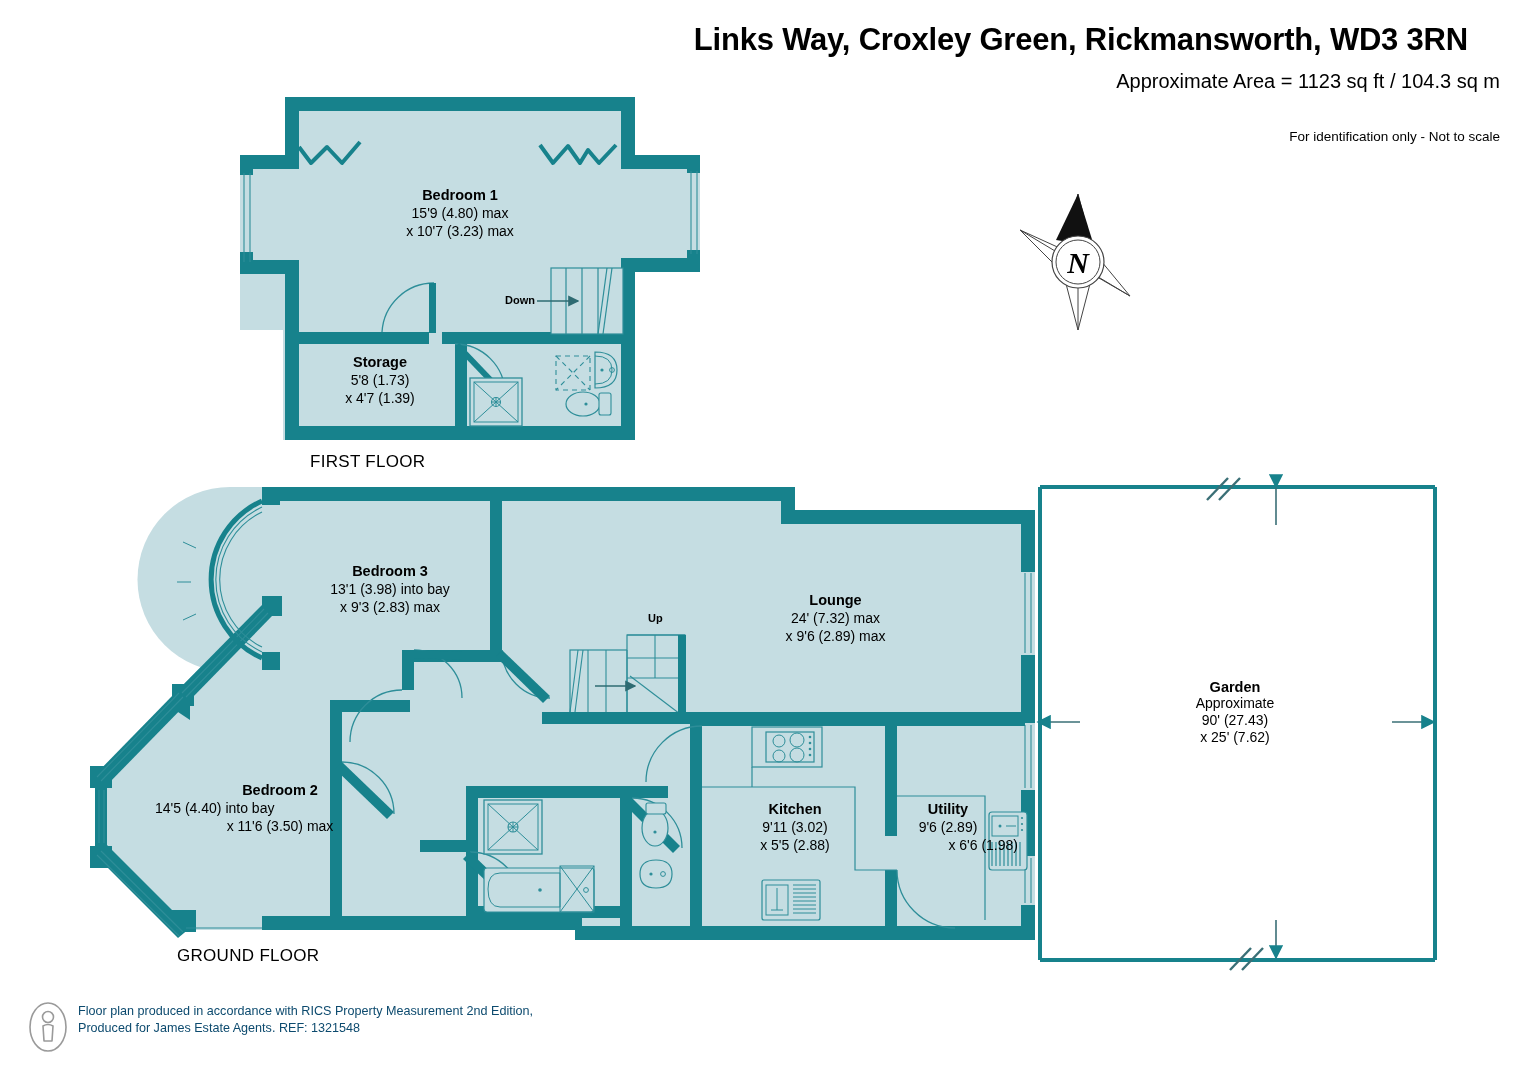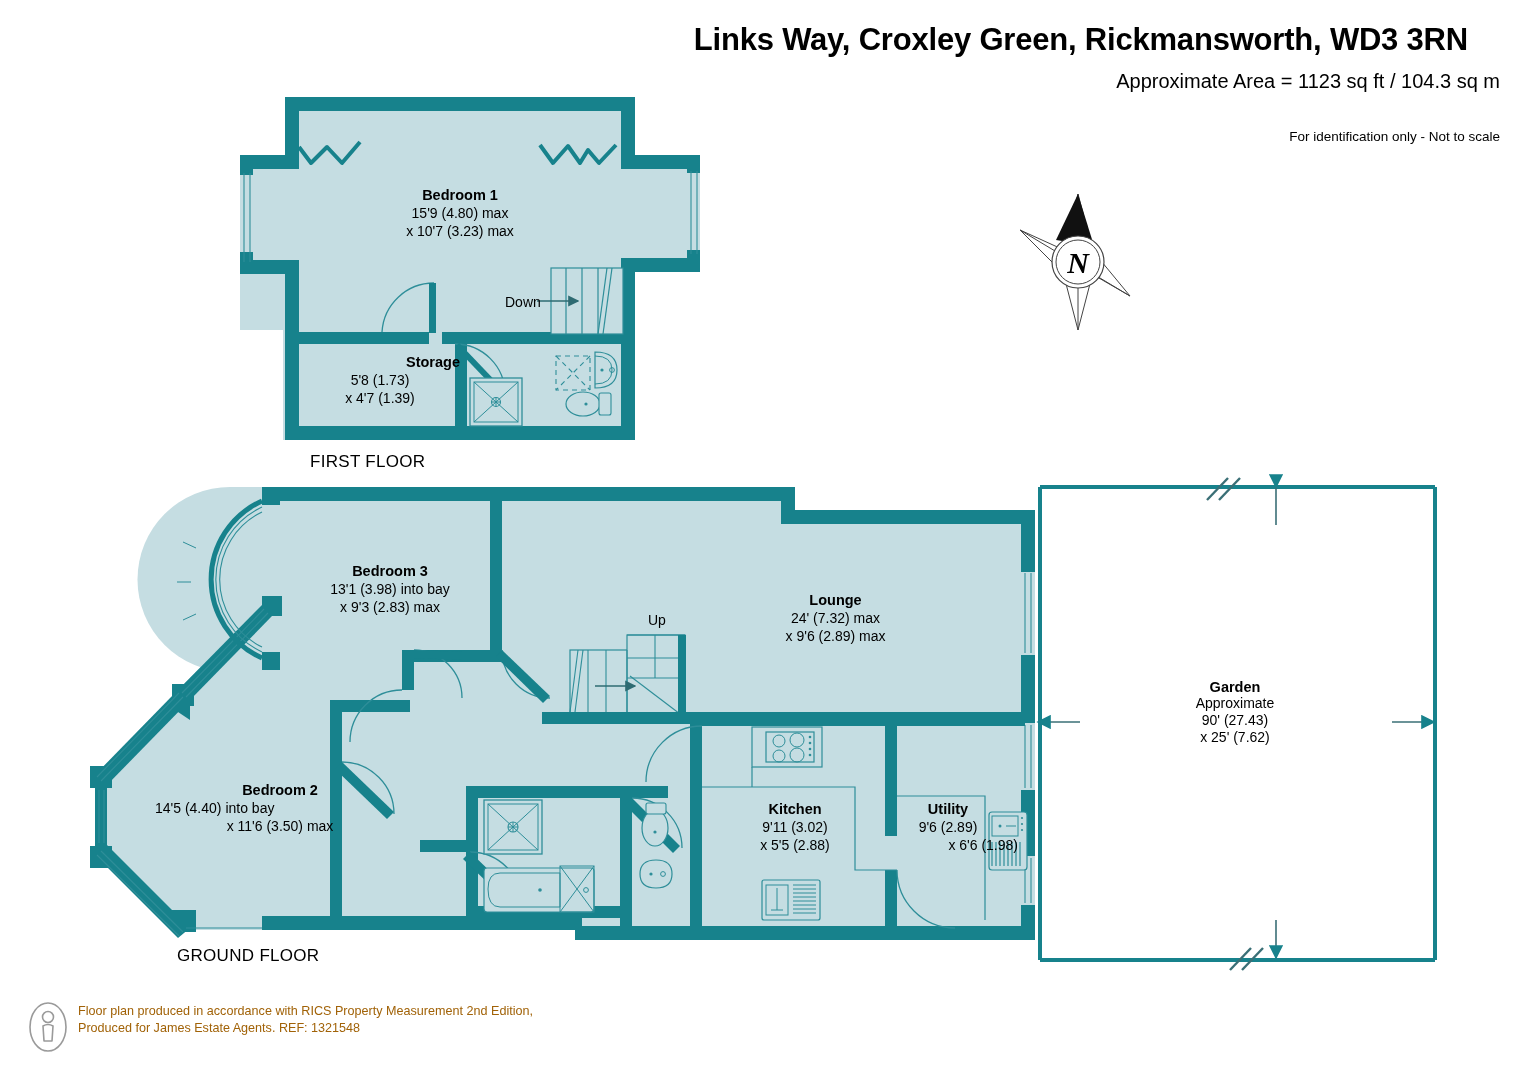--- a/index.html
+++ b/index.html
@@ -6,22 +6,22 @@
   body{width:1527px;height:1080px;position:relative;overflow:hidden;
        font-family:"Liberation Sans","DejaVu Sans",sans-serif;color:#000;}
   .abs{position:absolute;}
   #title{left:543px;top:22px;width:925px;text-align:right;font-size:31px;font-weight:bold;letter-spacing:-0.2px;}
   #area{left:575px;top:70px;width:925px;text-align:right;font-size:20px;}
   #notescale{left:575px;top:105px;width:925px;text-align:right;font-size:13.5px;margin-top:24px;}
   svg{position:absolute;left:0;top:0;}
   .rmname{font-weight:bold;font-size:14.5px;}
   .rmdim{font-size:14px;}
   .floorlabel{font-weight:normal;font-size:17px;letter-spacing:0.3px;}
-  .smalllabel{font-weight:normal;font-size:14px;}
-  #footer{left:78px;top:1003px;font-size:12.6px;color:#a16207;line-height:16.5px;}
+  .smalllabel{font-weight:bold;font-size:11px;}
+  #footer{left:78px;top:1003px;font-size:12.6px;color:#0c4a6e;line-height:16.5px;}
   .txt{user-select:none;}
 </style>
 </head>
 <body>
 
 <div class="abs txt" id="title">Links Way, Croxley Green, Rickmansworth, WD3 3RN</div>
 <div class="abs txt" id="area">Approximate Area = 1123 sq ft / 104.3 sq m</div>
 <div class="abs txt" id="notescale">For identification only - Not to scale</div>
 
 <svg width="1527" height="1080" viewBox="0 0 1527 1080">
@@ -413,21 +413,21 @@
     <ellipse cx="0" cy="0" rx="18" ry="24" fill="none" stroke="#9a9a9a" stroke-width="1.6"></ellipse>
     <circle cx="0" cy="-10" r="5.5" fill="none" stroke="#9a9a9a" stroke-width="1.6"></circle>
     <path d="M-5,-1 q5,-3 10,0 L4,14 L-4,14 Z" fill="none" stroke="#9a9a9a" stroke-width="1.6" stroke-linejoin="round"></path>
   </g>
 </svg>
 
 <div class="abs txt rmname" style="left:360px;top:187px;width:200px;text-align:center;">Bedroom 1</div>
 <div class="abs txt rmdim" style="left:350px;top:205px;width:220px;text-align:center;">15'9 (4.80) max</div>
 <div class="abs txt rmdim" style="left:350px;top:223px;width:220px;text-align:center;">x 10'7 (3.23) max</div>
 
-<div class="abs txt rmname" style="left:300px;top:354px;width:160px;text-align:right;">Storage</div>
+<div class="abs txt rmname" style="left:300px;top:354px;width:160px;text-align:center;">Storage</div>
 <div class="abs txt rmdim" style="left:300px;top:372px;width:160px;text-align:center;">5'8 (1.73)</div>
 <div class="abs txt rmdim" style="left:300px;top:390px;width:160px;text-align:center;">x 4'7 (1.39)</div>
 
 <div class="abs txt smalllabel" style="left:505px;top:294px;">Down</div>
 
 <div class="abs txt floorlabel" style="left:310px;top:452px;">FIRST FLOOR</div>
 
 <div class="abs txt rmname" style="left:270px;top:563px;width:240px;text-align:center;">Bedroom 3</div>
 <div class="abs txt rmdim" style="left:270px;top:581px;width:240px;text-align:center;">13'1 (3.98) into bay</div>
 <div class="abs txt rmdim" style="left:270px;top:599px;width:240px;text-align:center;">x 9'3 (2.83) max</div>

